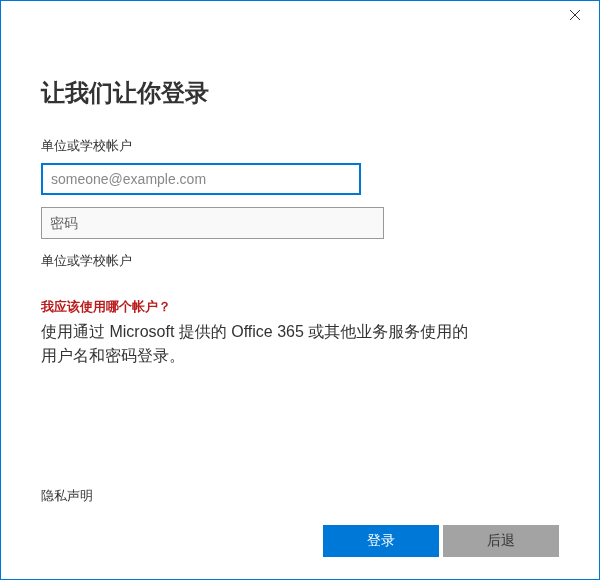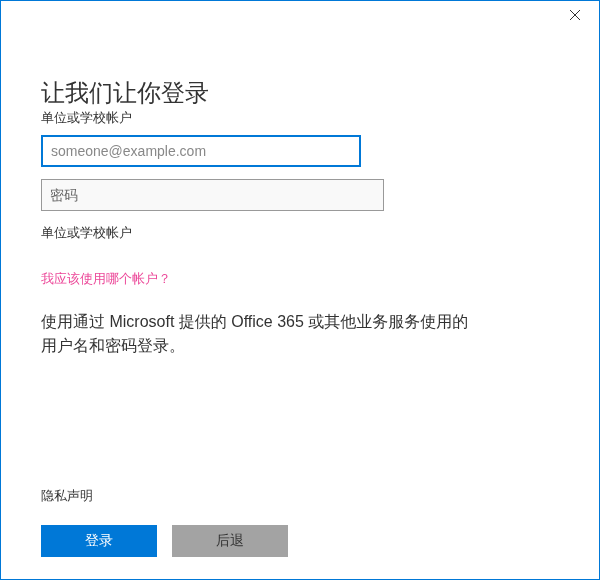--- a/index.html
+++ b/index.html
@@ -30,22 +30,23 @@
       justify-content: center;
       cursor: pointer;
       color: #333;
       font-size: 14px;
     }
     .content {
       padding: 48px 40px 0 40px;
     }
     .title {
       font-size: 24px;
-      font-weight: 400;
+      font-weight: 700;
       color: #333;
+      margin-bottom: 28px;
     }
     .field-label {
       font-size: 13px;
       color: #333;
       margin-bottom: 8px;
     }
     .input-email {
       width: 320px;
       height: 32px;
       border: 2px solid #0078d7;
@@ -76,22 +77,23 @@
     }
     .forgot-link {
       font-size: 13px;
       color: #333;
       margin-bottom: 28px;
       cursor: pointer;
       display: inline-block;
     }
     .question-text {
       font-size: 13px;
-      color: #ec4899;
-      margin-bottom: 22px;
+      color: #b91c1c;
+      margin-bottom: 4px;
+      font-weight: bold;
     }
     .desc-text {
       font-size: 16px;
       color: #333;
       line-height: 1.5;
       max-width: 440px;
     }
     .bottom-area {
       position: absolute;
       bottom: 0;
@@ -101,21 +103,22 @@
     }
     .privacy-link {
       font-size: 13px;
       color: #333;
       margin-bottom: 20px;
       cursor: pointer;
       display: inline-block;
     }
     .btn-row {
       display: flex;
-      gap: 15px;
+      justify-content: flex-end;
+      gap: 4px;
     }
     .btn {
       width: 116px;
       height: 32px;
       border: none;
       font-size: 14px;
       cursor: pointer;
       font-family: inherit;
     }
     .btn-primary {

